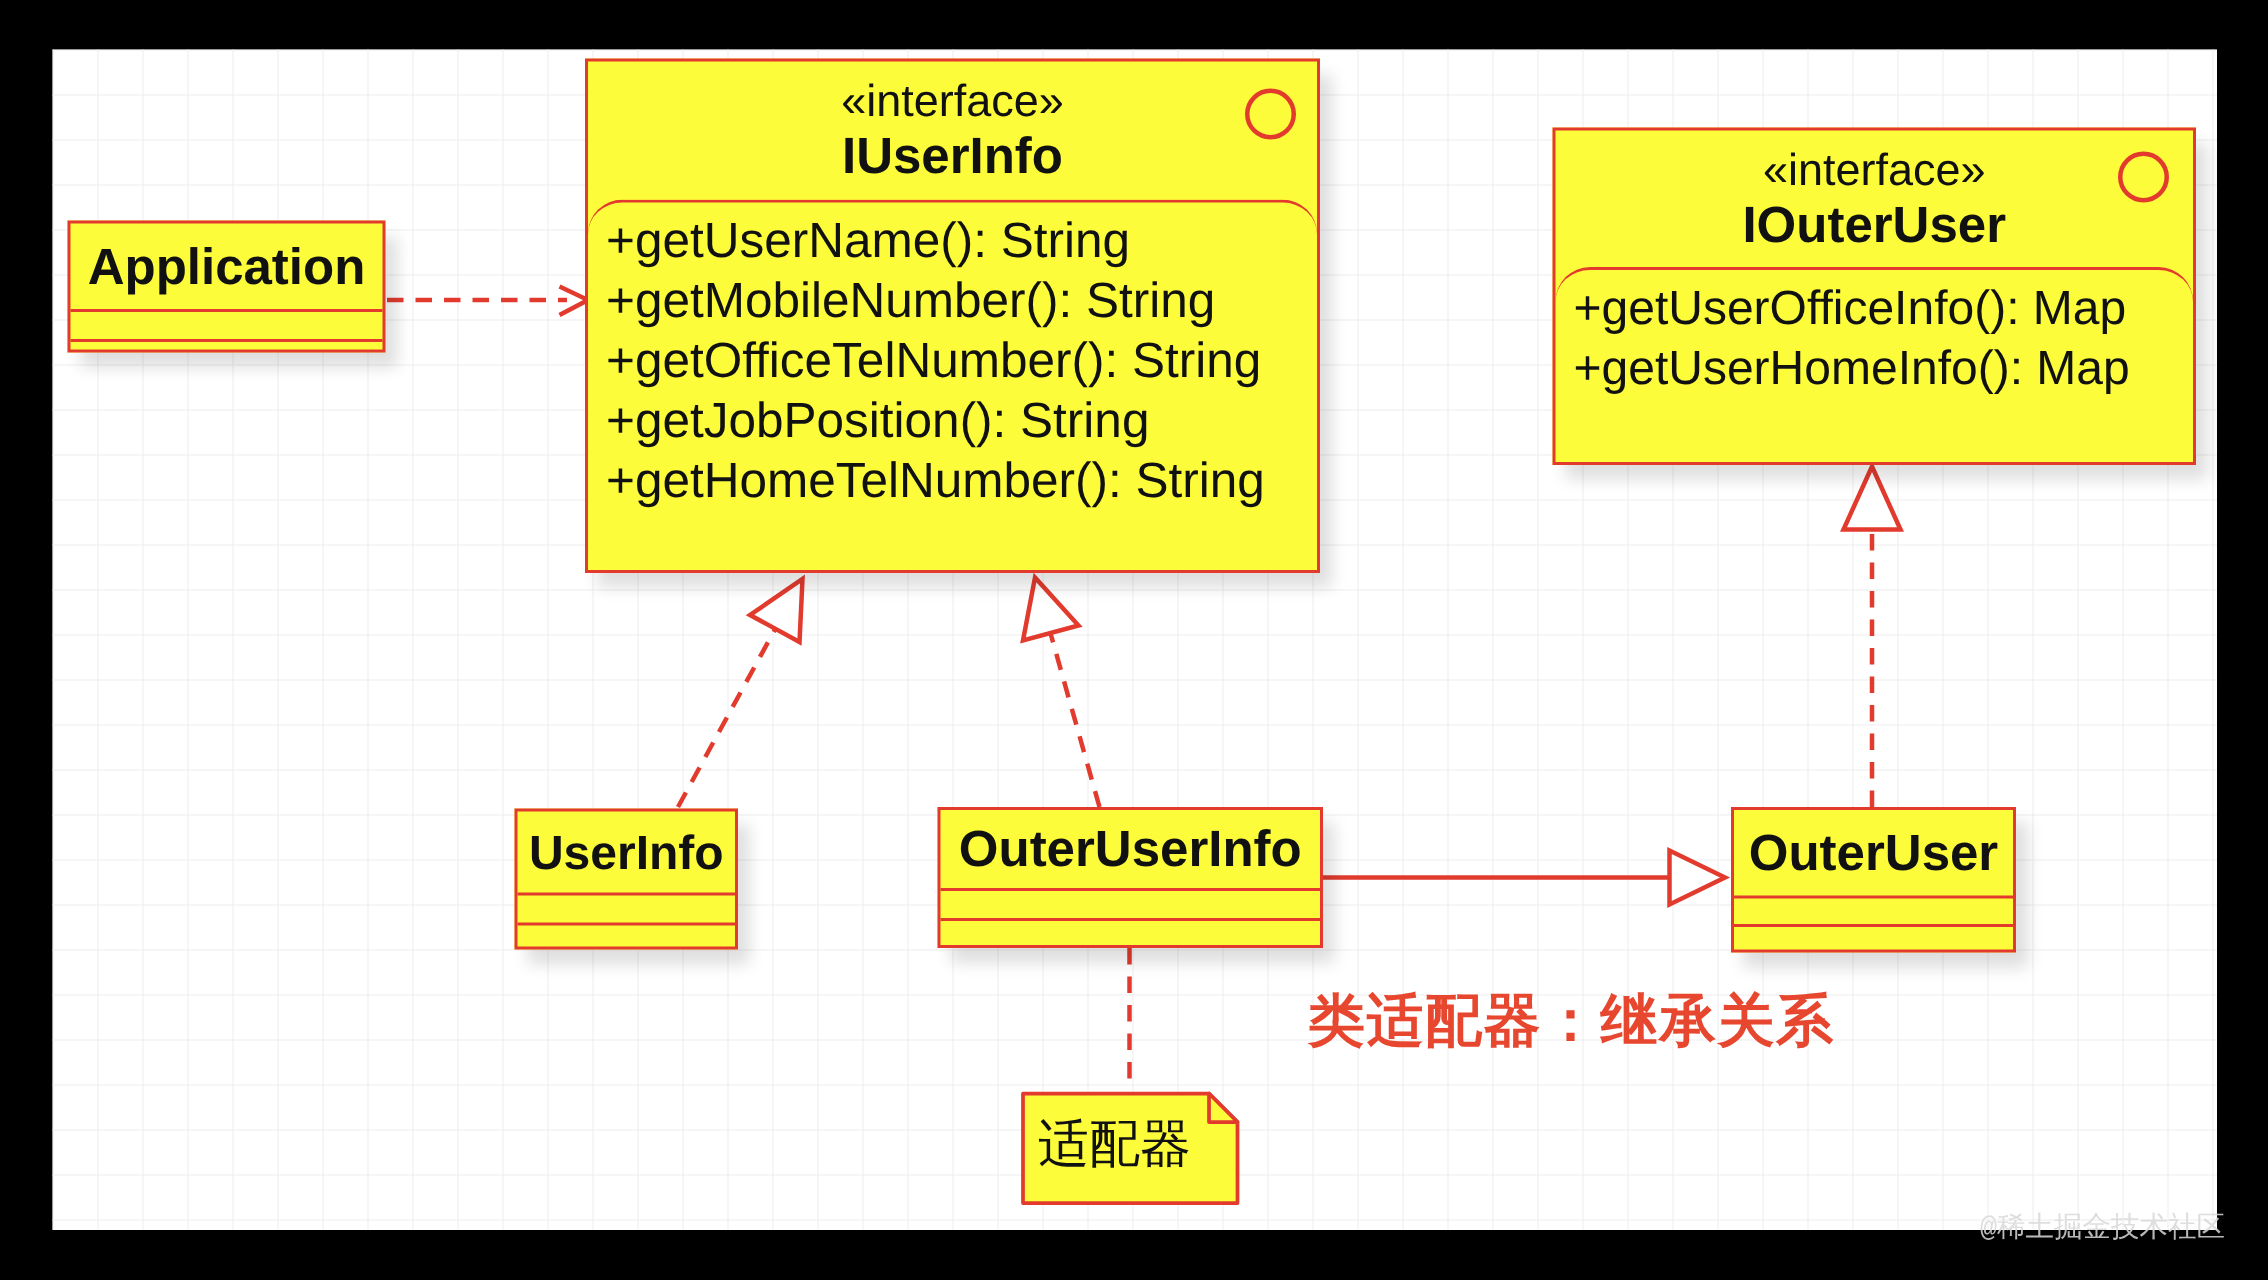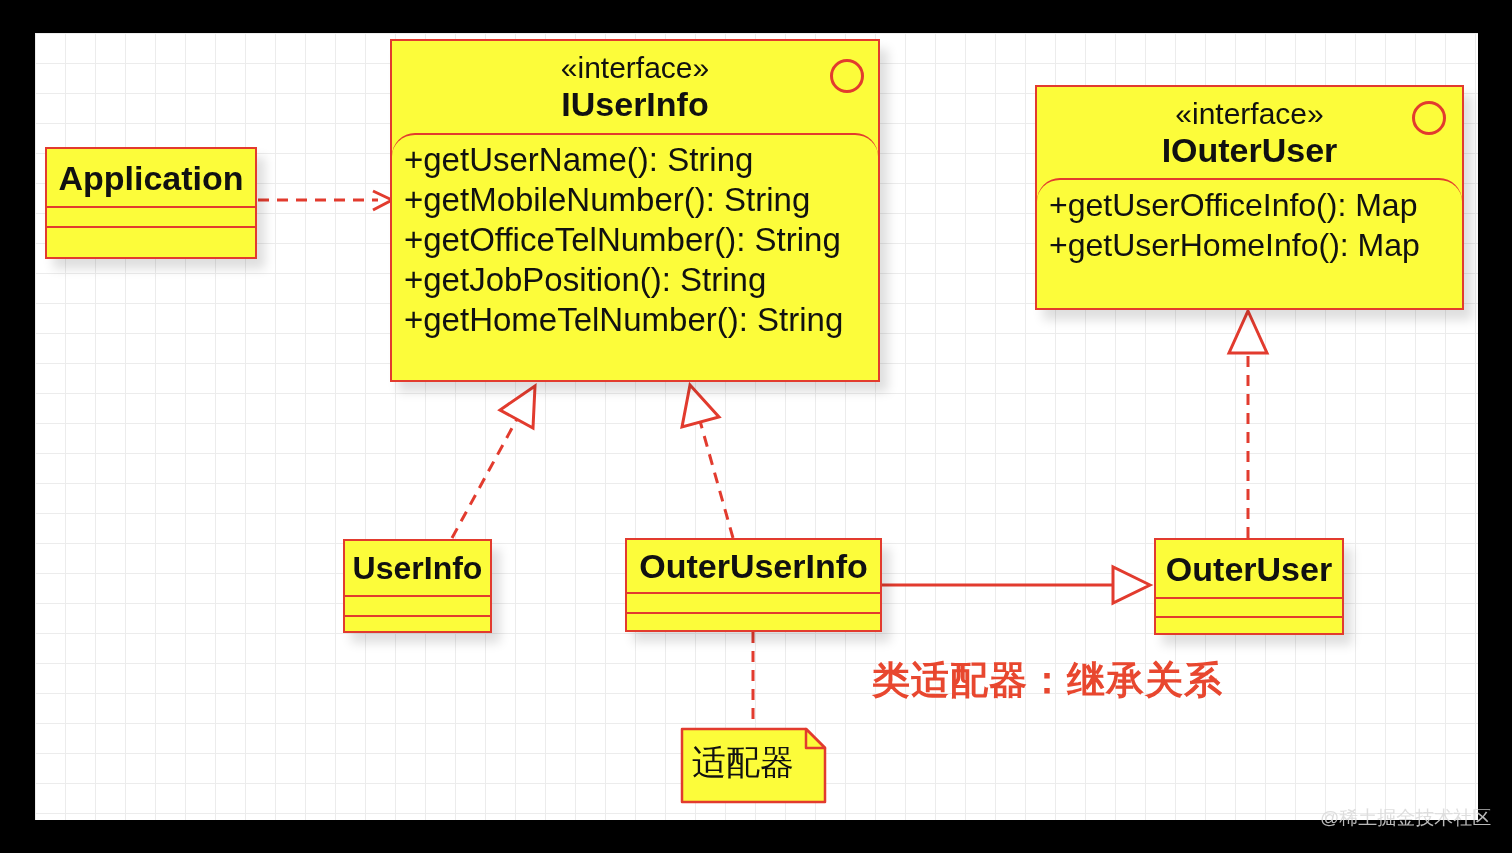--- a/index.html
+++ b/index.html
@@ -88,21 +88,21 @@
     <g>
       <line class="conn-line dashed" x1="753" y1="632" x2="753" y2="727"></line>
     </g>
     
     <g>
       <polygon class="note-shape" points="682,729 806,729 825,748 825,802 682,802"></polygon>
       <polygon class="note-shape" points="806,729 806,748 825,748"></polygon>
     </g>
   </svg>
 
-  <div class="uml-box" style="left:45px;top:147px;width:212px;height:112px;">
+  <div class="uml-box" style="left:45px;top:147px;width:212px;height:88px;">
     <div class="uml-header" style="height:57px;">
       <div class="class-name">Application</div>
     </div>
     <div class="compartment" style="height:20px;"></div>
     <div class="compartment" style="height:16px;"></div>
   </div>
 
   <div class="uml-box" style="left:390px;top:39px;width:490px;height:343px;">
     <div class="uml-header" style="height:92px;">
       <span class="iface-circle" style="right:14px;top:18px;"></span>
@@ -151,14 +151,14 @@
       <div class="class-name">OuterUser</div>
     </div>
     <div class="compartment" style="height:19px;"></div>
     <div class="compartment" style="height:15px;"></div>
   </div>
 
   <div id="note-label" class="float-text" style="left:692px;top:740px;">适配器</div>
 
   <div id="annotation" class="float-text" style="left:872px;top:655px;">类适配器：继承关系</div>
 
-  <div id="watermark" class="float-text" style="left:1320px;top:805px;">@稀土掘金技术社区</div>
+  <div id="watermark" class="float-text" style="left:1320px;top:805px;font-family:Liberation Mono, monospace;">@稀土掘金技术社区</div>
 </div>
 
 </body></html>

